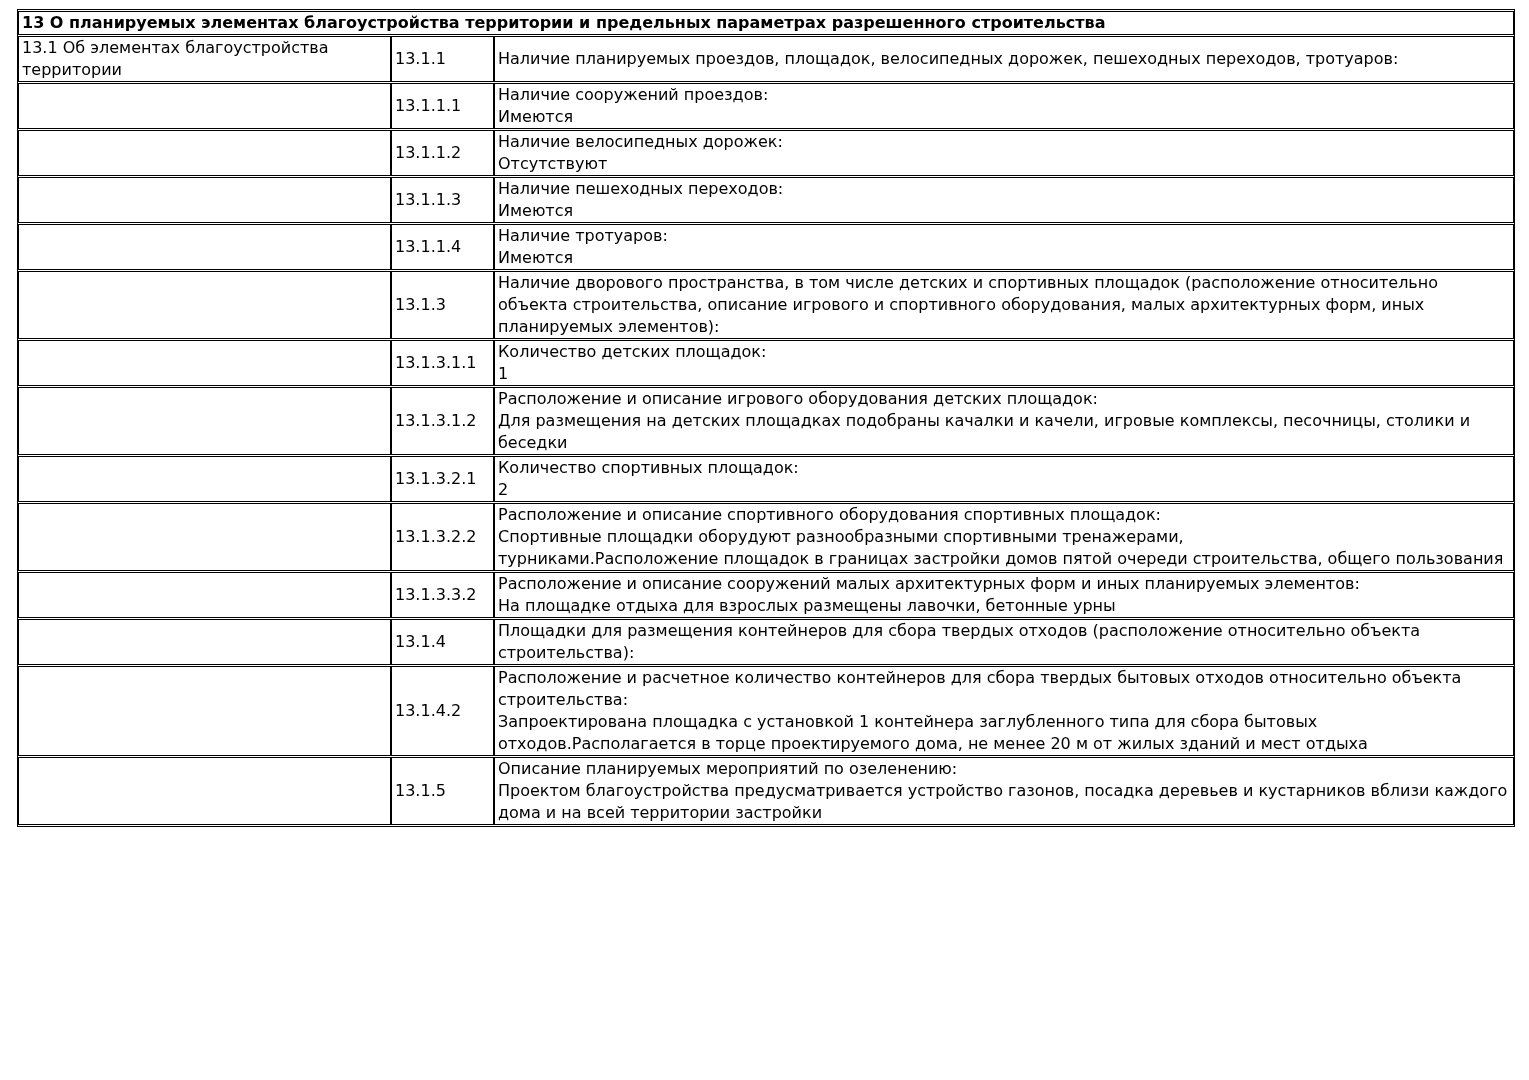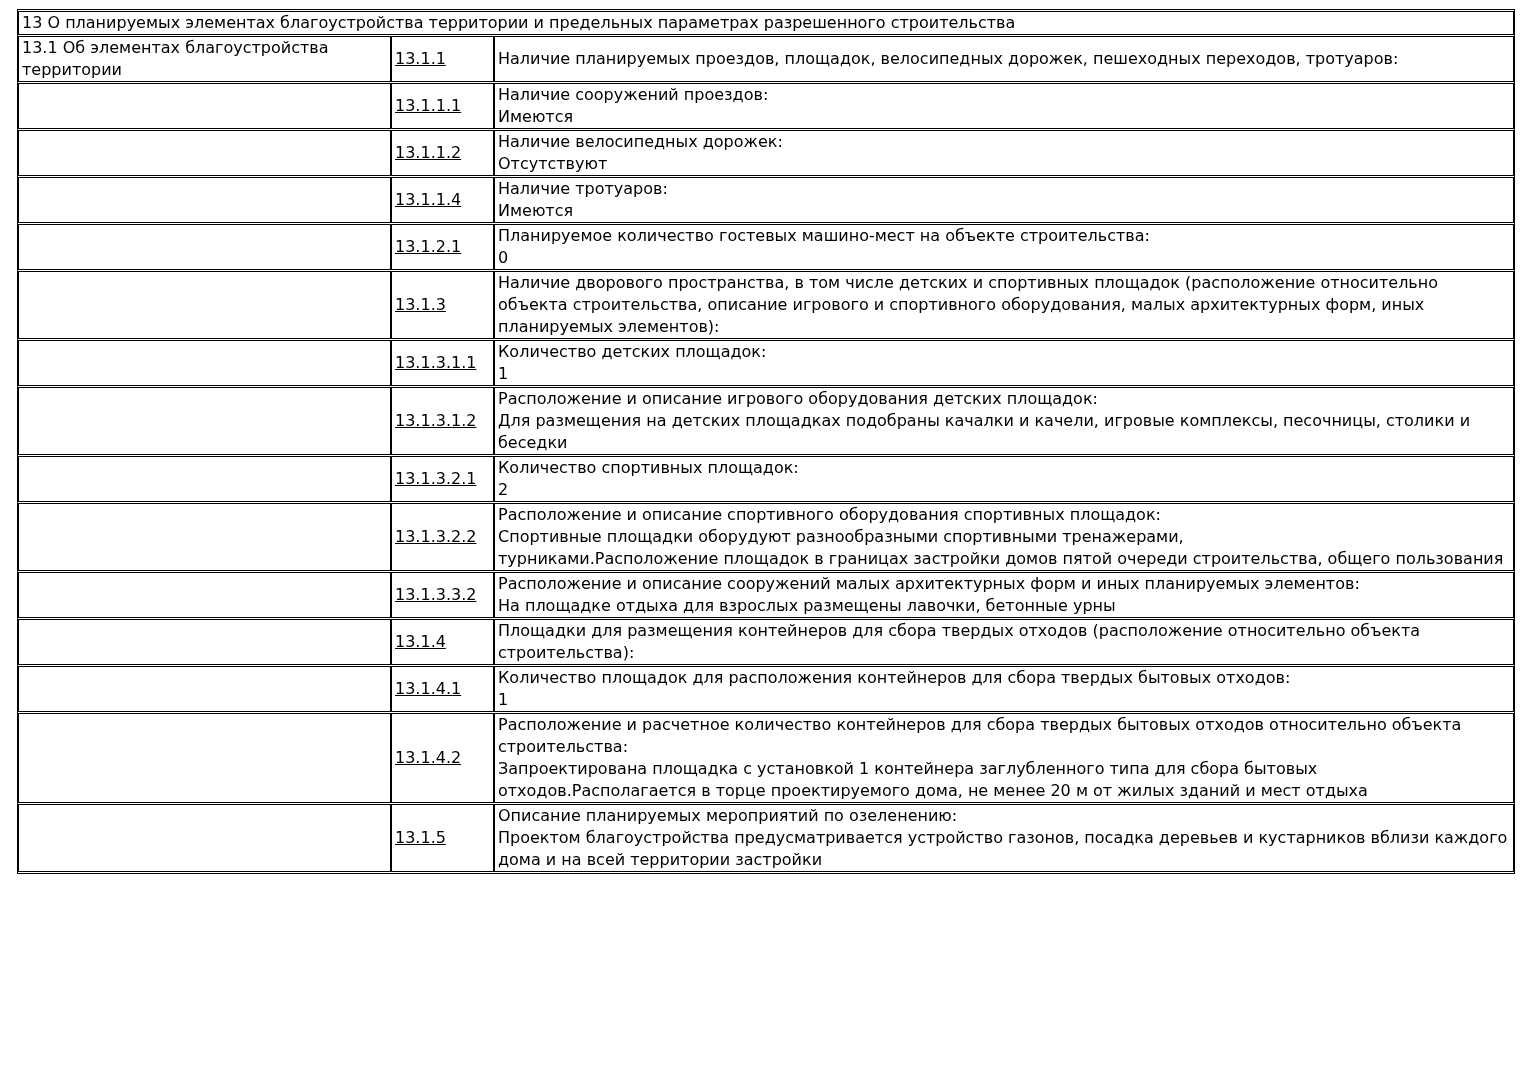--- a/index.html
+++ b/index.html
@@ -32,26 +32,26 @@
     font-size: 16px;
   }
   table.decl td {
     border: 1px solid var(--border);
     vertical-align: middle;
     padding: 0 3px;
     line-height: 22px;
     overflow: hidden;
   }
   td.section-header-cell {
-    font-weight: normal;
+    font-weight: bold;
     height: 22px;
   }
   td.col-group { vertical-align: top; padding-left: 2px; }
   td.col-group .group-label { max-width: 335px; }
-  td.col-num { padding-left: 4px; text-decoration: underline; }
+  td.col-num { padding-left: 4px; }
   td.col-text { padding-left: 4px; margin-left: 36px; }
   .row-label { white-space: pre-wrap; }
   .row-value { font-weight: normal; white-space: pre-wrap; }
   .row-value:empty { display: none; }
 </style>
 </head>
 <body>
 
 <div class="page">
   <table class="decl">
@@ -97,47 +97,47 @@
     </td>
     <td class="col-num">
       <span>13.1.1.2</span>
     </td>
     <td class="col-text">
       <div class="row-label">Наличие велосипедных дорожек:</div>
       <div class="row-value">Отсутствуют</div>
     </td>
   </tr>
 
+  <tr>
+    <td class="col-group">
+      <div class="group-label"></div>
+    </td>
+    <td class="col-num">
+      <span>13.1.1.3</span>
+    </td>
+    <td class="col-text">
+      <div class="row-label">Наличие пешеходных переходов:</div>
+      <div class="row-value">Имеются</div>
+    </td>
+  </tr>
 
   <tr>
     <td class="col-group">
       <div class="group-label"></div>
     </td>
     <td class="col-num">
       <span>13.1.1.4</span>
     </td>
     <td class="col-text">
       <div class="row-label">Наличие тротуаров:</div>
       <div class="row-value">Имеются</div>
     </td>
   </tr>
 
 
-  <tr>
-    <td class="col-group">
-      <div class="group-label"></div>
-    </td>
-    <td class="col-num">
-      <span>13.1.2.1</span>
-    </td>
-    <td class="col-text">
-      <div class="row-label">Планируемое количество гостевых машино-мест на объекте строительства:</div>
-      <div class="row-value">0</div>
-    </td>
-  </tr>
 
 
   <tr>
     <td class="col-group">
       <div class="group-label"></div>
     </td>
     <td class="col-num">
       <span>13.1.3</span>
     </td>
     <td class="col-text">
@@ -219,32 +219,20 @@
     </td>
     <td class="col-num">
       <span>13.1.4</span>
     </td>
     <td class="col-text">
       <div class="row-label">Площадки для размещения контейнеров для сбора твердых отходов (расположение относительно объекта строительства):</div>
 
     </td>
   </tr>
 
-  <tr>
-    <td class="col-group">
-      <div class="group-label"></div>
-    </td>
-    <td class="col-num">
-      <span>13.1.4.1</span>
-    </td>
-    <td class="col-text">
-      <div class="row-label">Количество площадок для расположения контейнеров для сбора твердых бытовых отходов:</div>
-      <div class="row-value">1</div>
-    </td>
-  </tr>
 
   <tr>
     <td class="col-group">
       <div class="group-label"></div>
     </td>
     <td class="col-num">
       <span>13.1.4.2</span>
     </td>
     <td class="col-text">
       <div class="row-label">Расположение и расчетное количество контейнеров для сбора твердых бытовых отходов относительно объекта строительства:</div>

